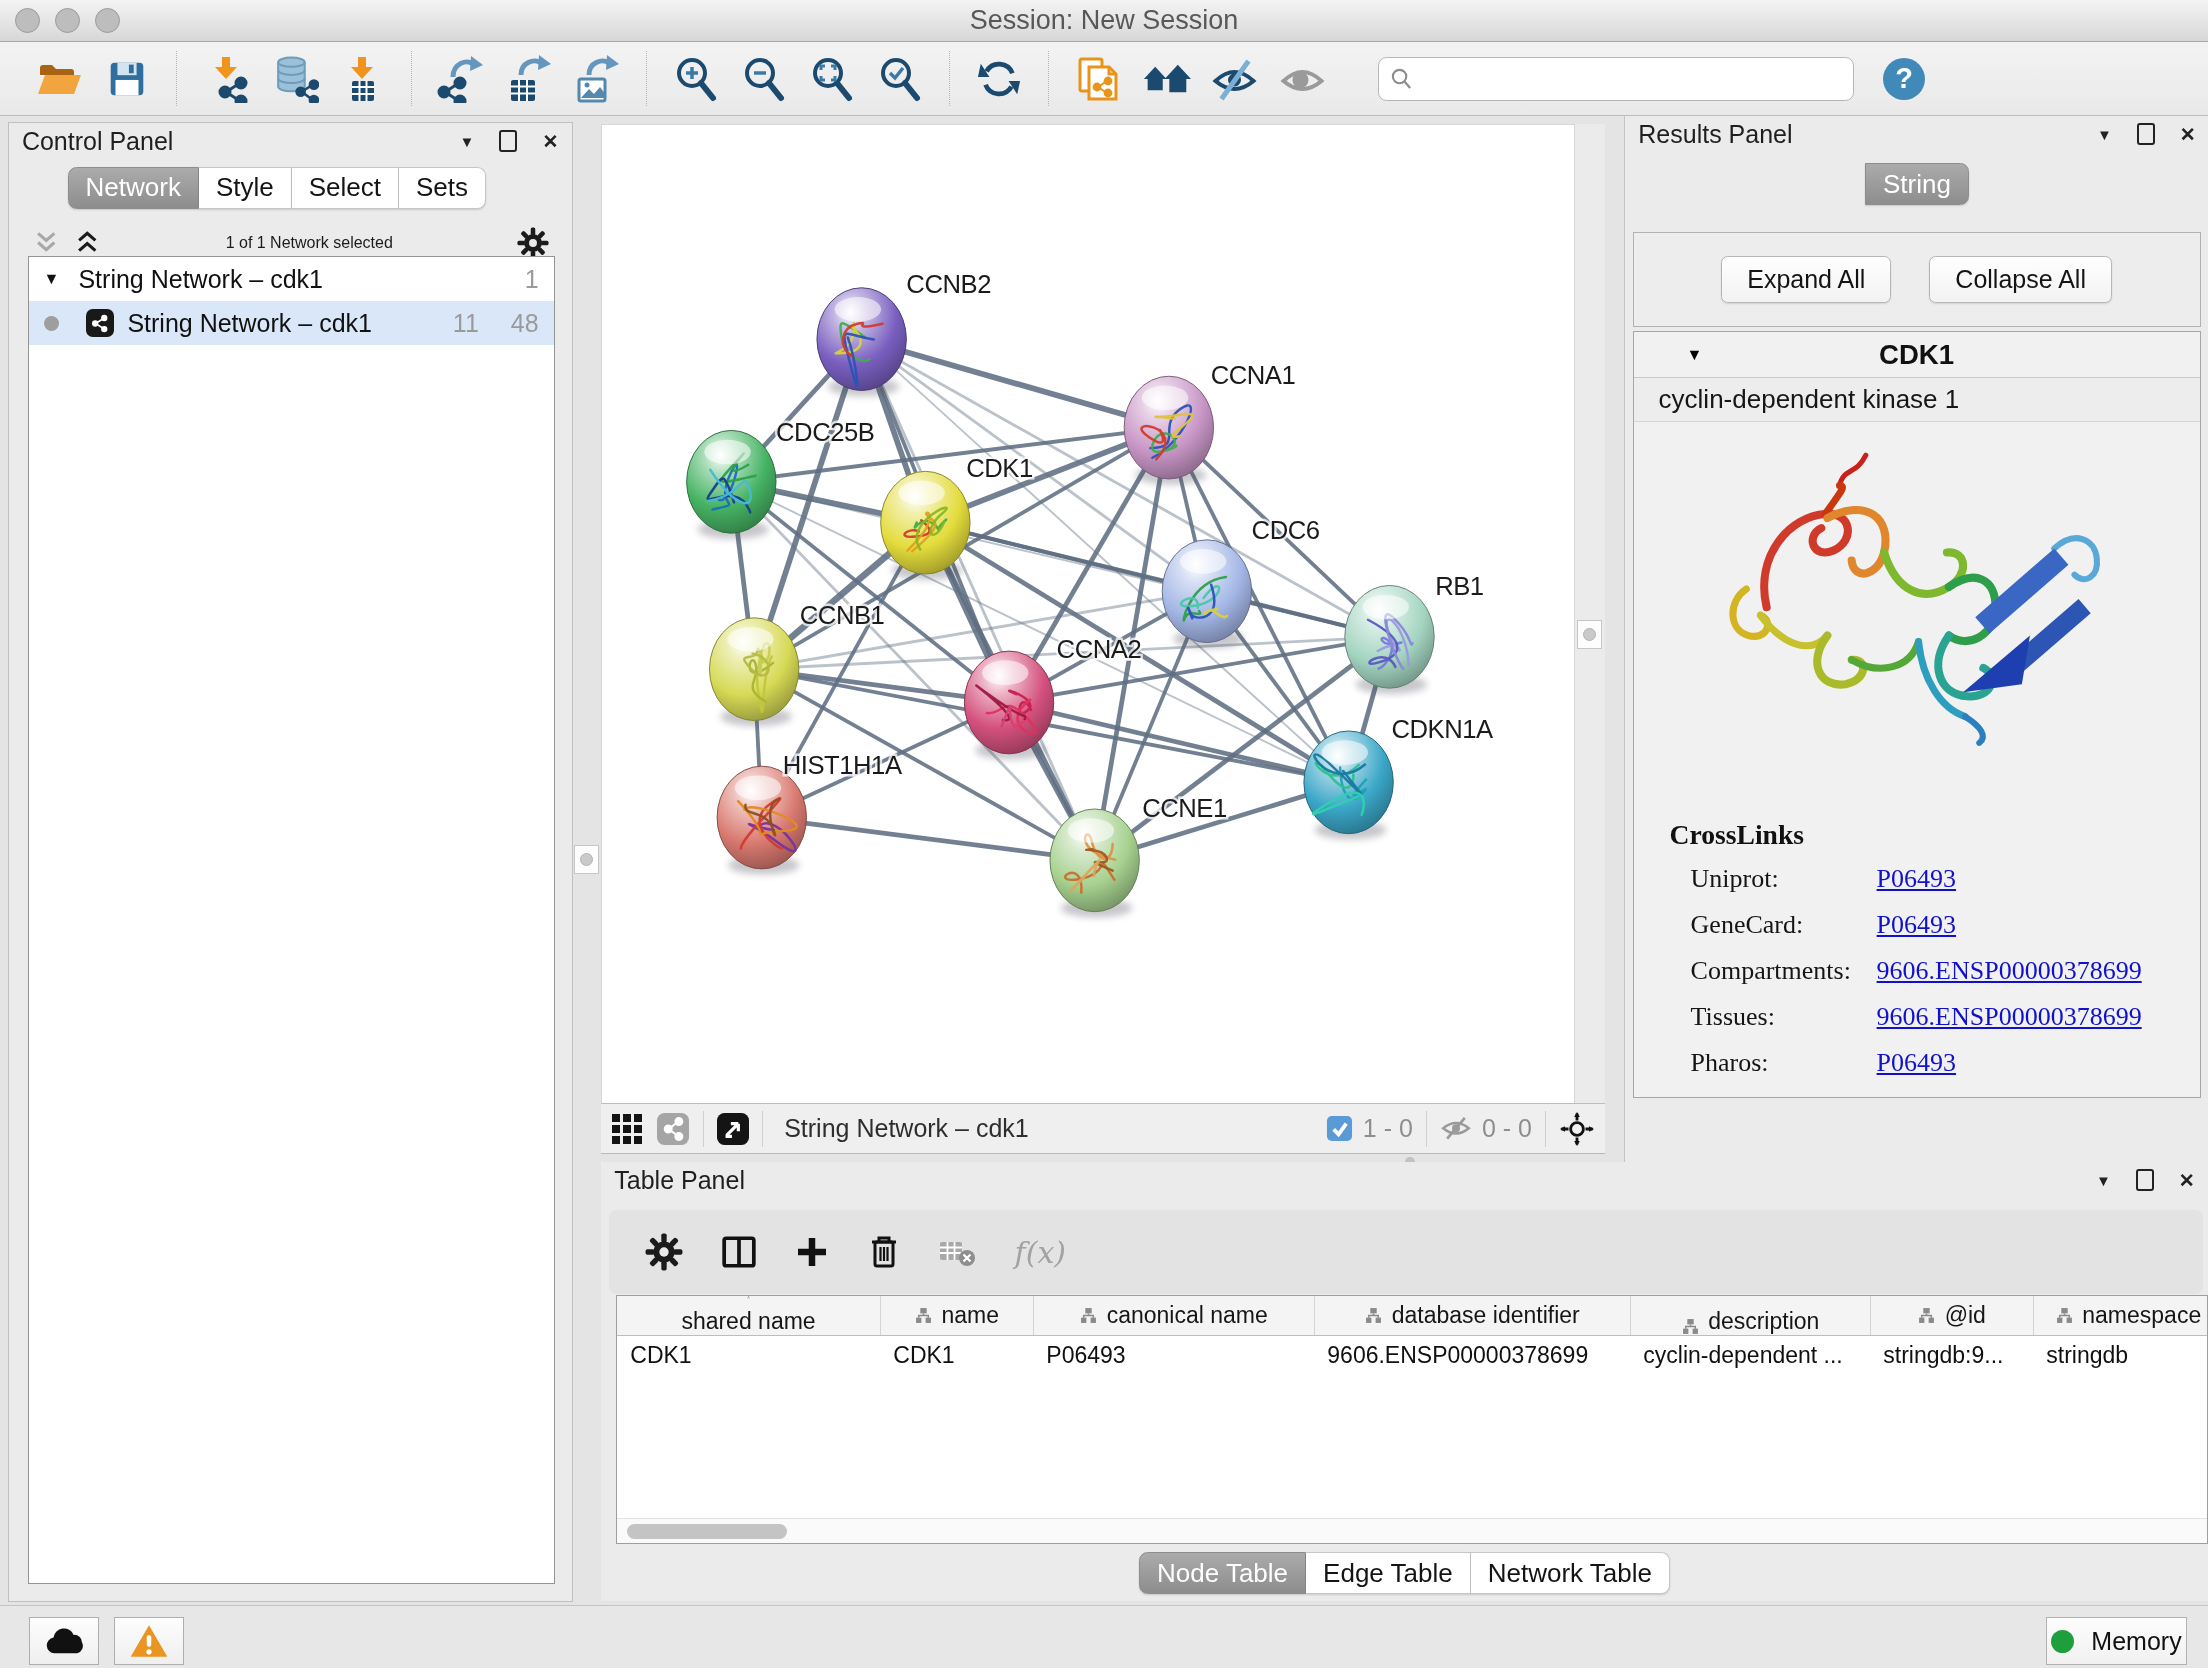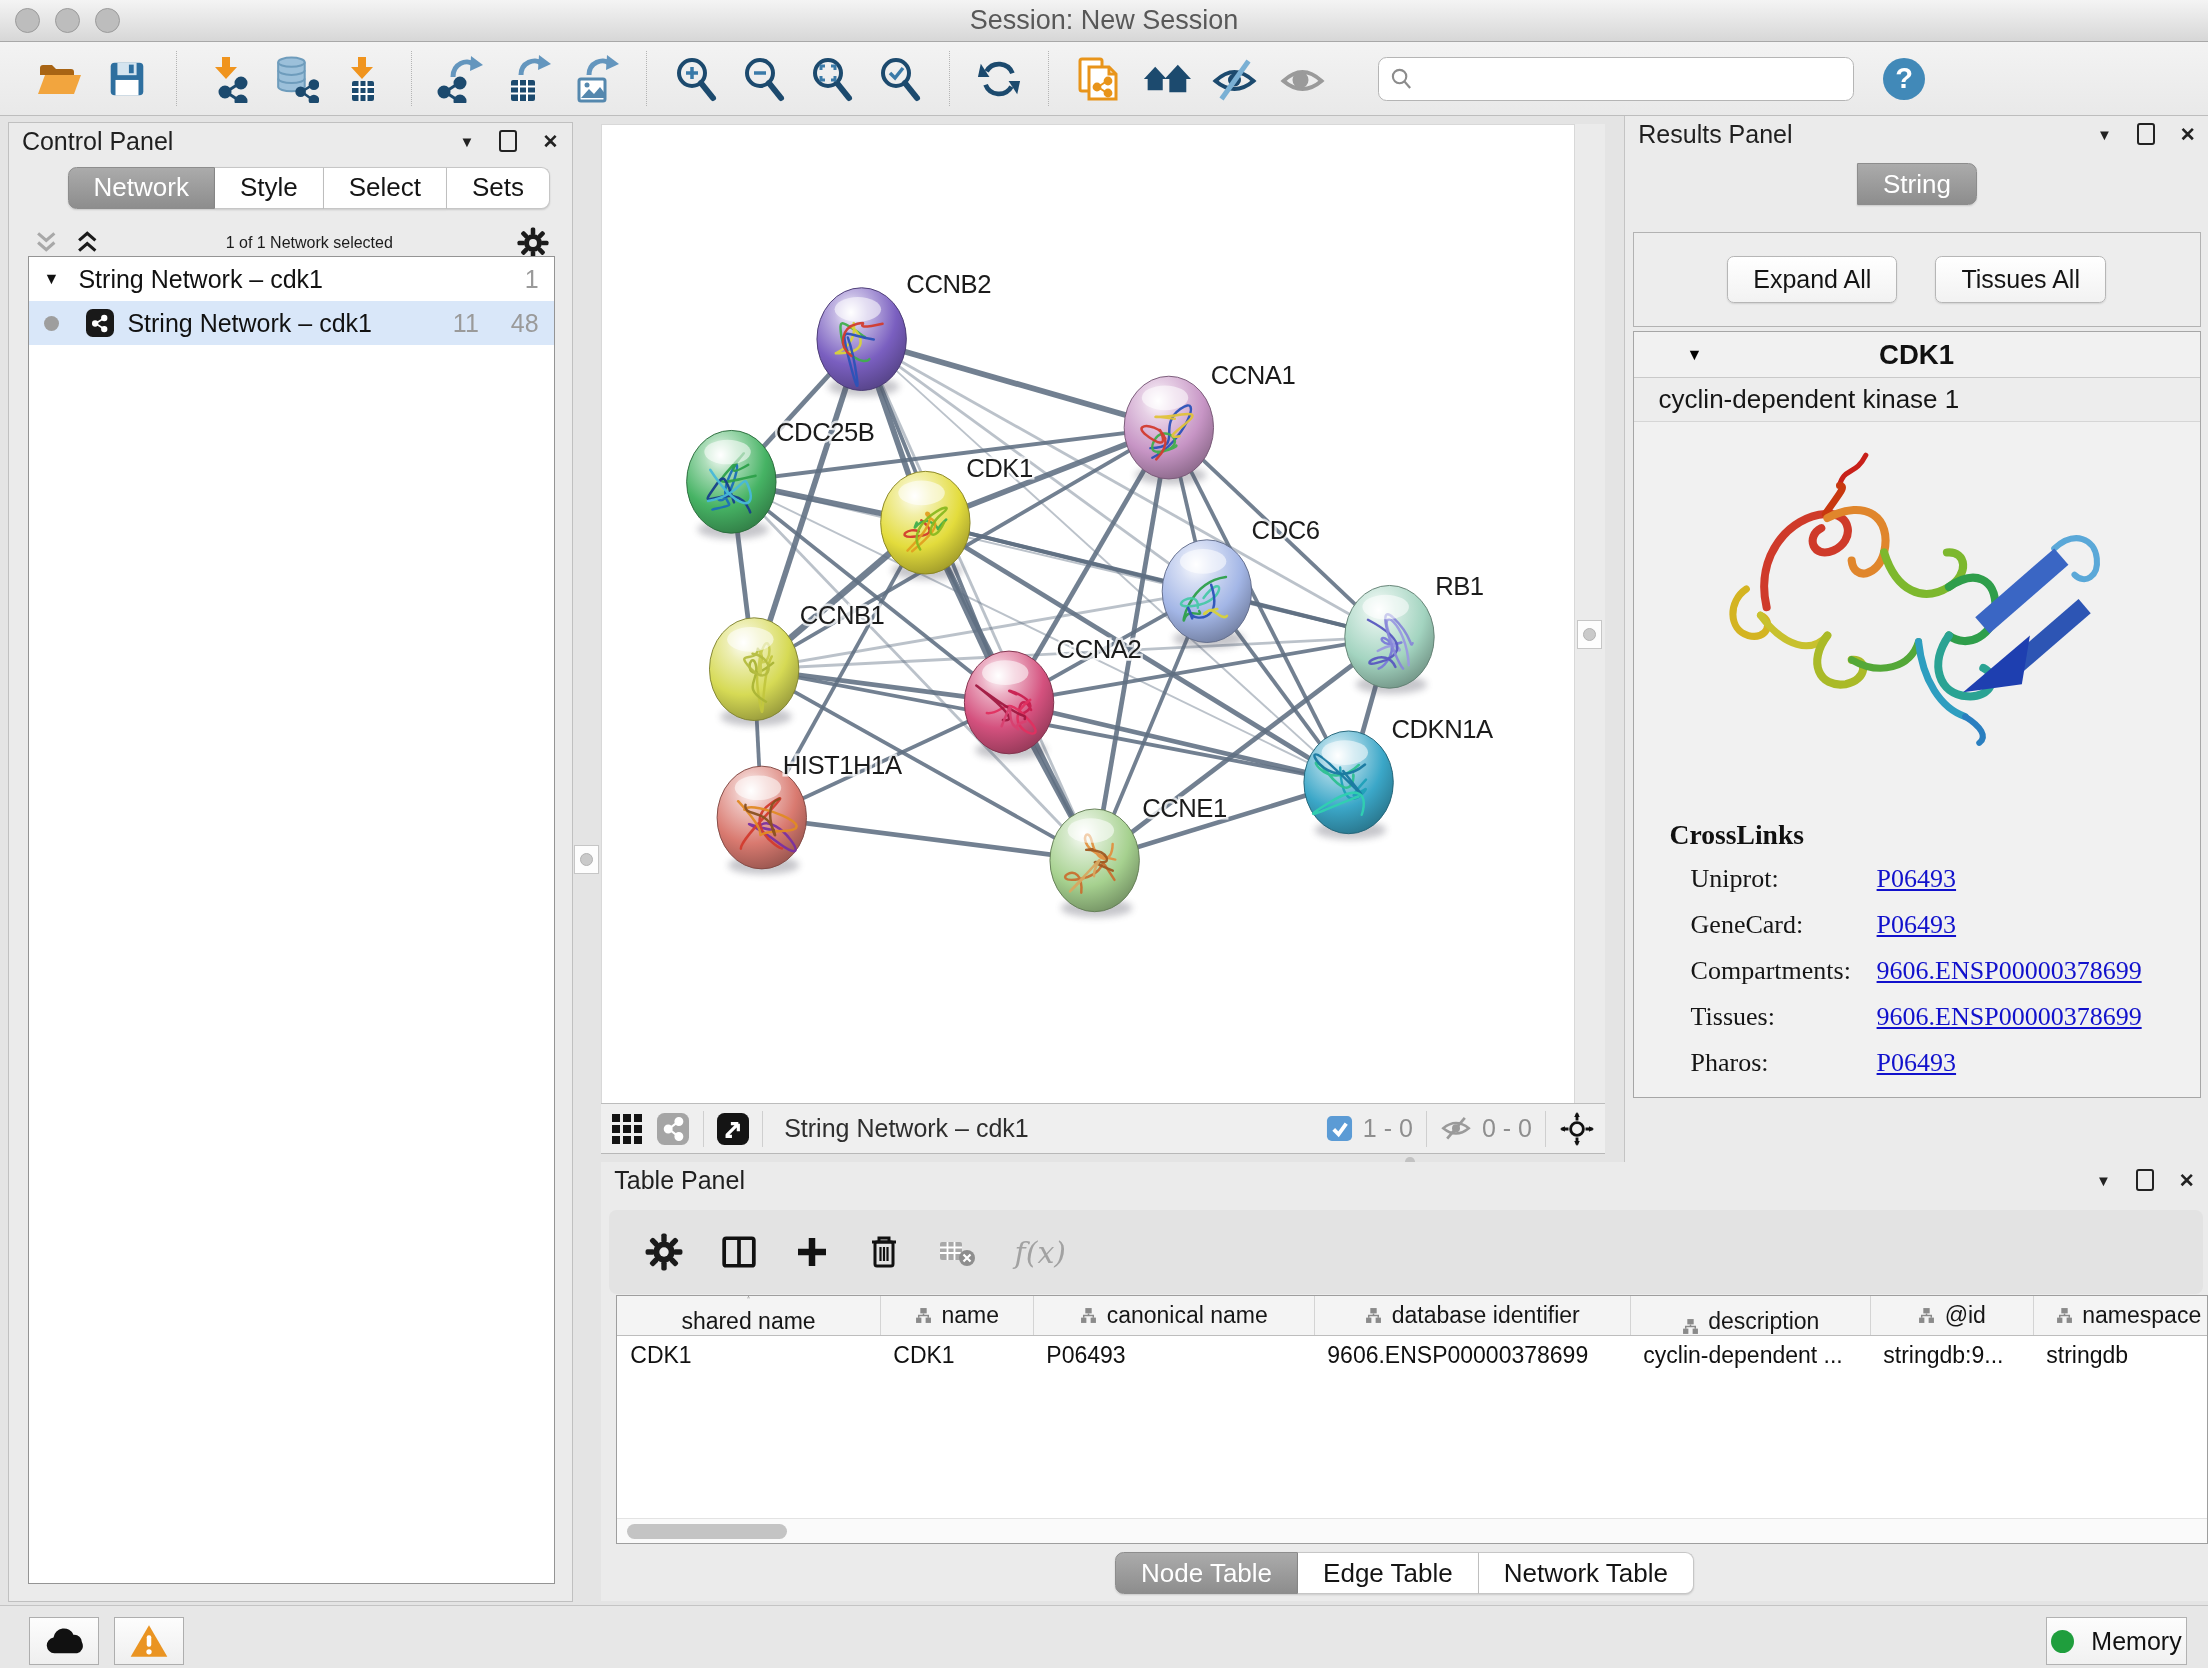--- a/index.html
+++ b/index.html
@@ -24,21 +24,21 @@
   #search-input{border:none;outline:none;flex:1;font-size:24px;margin-left:9.5px;background:transparent;color:#333}
 
   
   .phead{display:flex;align-items:center;height:36px;padding:0 13.3px}
   .phead .ptitle{font-size:25px;color:#1f1f1f}
   .phead .sp{flex:1}
   .hicon{font-size:19px;color:#222;margin-left:25px;line-height:1}
   .hbox{width:18px;height:22px;border:2.4px solid #222;border-radius:2.9px;margin-left:25px}
   .seg{display:flex}
   .seg .tab{background:#fff;border:1px solid #c6c6c6;border-left-width:0;color:#141414;
-    font-size:26px;display:flex;align-items:center;justify-content:center;height:42px;padding:0 25px;
+    font-size:26px;display:flex;align-items:center;justify-content:center;height:42px;padding:0 17px;
     box-shadow:0 1px 1.9px rgba(0,0,0,.15)}
   .seg .tab:first-child{border-left-width:1px;border-radius:8.6px 0 0 8.6px}
   .seg .tab:last-child{border-radius:0 8.6px 8.6px 0}
   .seg .tab.selected{background:linear-gradient(#ababab,#8d8d8d);color:#fff;border-color:#8d8d8d}
 
   
   #control-panel{left:7.6px;top:122px;width:565px;height:1480px;background:#ebebeb;border:1px solid #c0c0c0}
   #cp-tabs{margin:7.6px 0 0 59px}
   #cp-subbar{display:flex;align-items:center;margin:15px 23px 0 23px;height:38px}
   #cp-status{flex:1;text-align:center;font-size:16px;color:#1c1c1c}
@@ -662,21 +662,21 @@
       <span class="hbox"></span>
       <span class="hicon" style="font-weight:bold">✕</span>
     </div>
     <div id="rp-tab-wrap">
       <div class="seg">
         <div class="tab selected">String</div>
       </div>
     </div>
     <div id="rp-btnbox">
       <button class="rp-btn">Expand All</button>
-      <button class="rp-btn">Tissues All</button>
+      <button class="rp-btn">Collapse All</button>
     </div>
     <div id="rp-box">
       <div id="rp-sec-head">
         <span style="margin-left:53px;font-size:16px">▼</span>
         <span id="rp-sec-title">CDK1</span>
       </div>
       <div id="rp-desc">cyclin-dependent kinase 1</div>
       <div style="display:flex;justify-content:center;margin-top:15px">
         <svg width="409" height="314" viewBox="0 0 400 310">
           <g fill="none" stroke-linecap="round">

